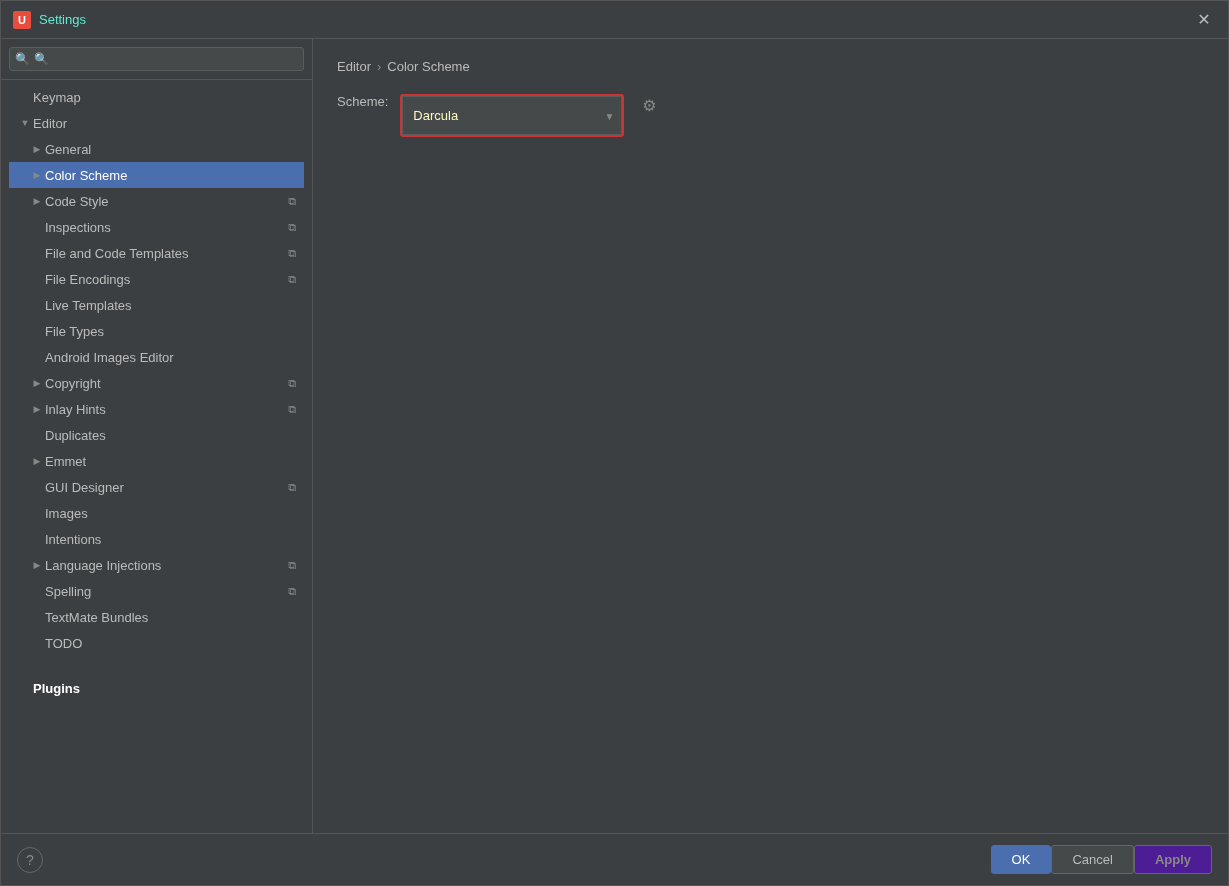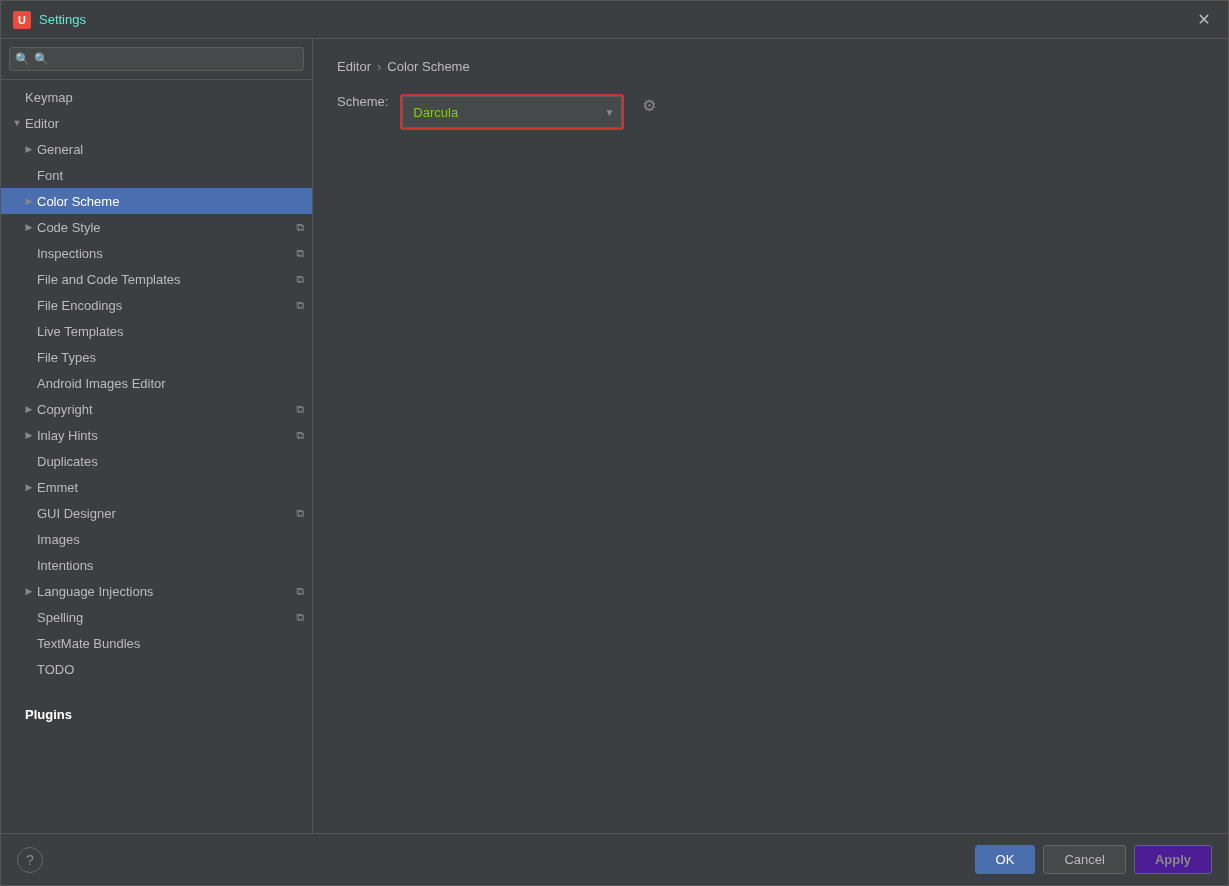--- a/index.html
+++ b/index.html
@@ -96,21 +96,21 @@
       position: absolute;
       left: 6px;
       top: 50%;
       transform: translateY(-50%);
       color: #888;
       font-size: 12px;
     }
     .sidebar-tree {
       flex: 1;
       overflow-y: auto;
-      padding: 4px 0;
+      padding: 4px 8px;
     }
     .sidebar-tree::-webkit-scrollbar { width: 6px; }
     .sidebar-tree::-webkit-scrollbar-track { background: #3c3f41; }
     .sidebar-tree::-webkit-scrollbar-thumb { background: #555; border-radius: 3px; }
     .tree-item {
       display: flex;
       align-items: center;
       padding: 4px 8px;
       cursor: pointer;
       color: #bbbbbb;
@@ -163,29 +163,29 @@
       color: #bbbbbb;
       font-size: 13px;
     }
     .scheme-dropdown-wrapper {
       border: 2px solid #cc3333;
       border-radius: 3px;
     }
     .scheme-dropdown {
       background: #45494a;
       border: 1px solid #5a5d5f;
-      color: #84cc16;
+      color: #fef9c3;
       font-size: 13px;
       padding: 4px 28px 4px 10px;
       outline: none;
       cursor: pointer;
       appearance: none;
       -webkit-appearance: none;
       width: 220px;
-      height: 32px;
+      height: 39px;
     }
     .scheme-dropdown-container {
       position: relative;
       display: inline-block;
     }
     .dropdown-arrow {
       position: absolute;
       right: 8px;
       top: 50%;
       transform: translateY(-50%);
@@ -219,21 +219,21 @@
       border-radius: 50%;
       border: 1px solid #666;
       background: none;
       color: #888;
       font-size: 14px;
       cursor: pointer;
       display: flex;
       align-items: center;
       justify-content: center;
     }
-    .bottom-right { display: flex; gap: 8px; align-items: center; }
+    .bottom-right { display: flex; gap: 0; align-items: center; }
     .btn {
       padding: 6px 20px;
       border-radius: 3px;
       font-size: 13px;
       cursor: pointer;
       border: 1px solid #666;
     }
     .btn-ok {
       background: #4b6eaf;
       color: #ffffff;
@@ -285,24 +285,20 @@
         <div class="tree-item">
           <span class="tree-arrow open">▼</span>
           <span class="tree-label">Editor</span>
         </div>
 
         <div class="tree-item tree-indent-1">
           <span class="tree-arrow">▶</span>
           <span class="tree-label">General</span>
         </div>
 
-        <div class="tree-item tree-indent-1">
-          <span class="tree-arrow"></span>
-          <span class="tree-label">Font</span>
-        </div>
 
         <div class="tree-item tree-indent-1 selected">
           <span class="tree-arrow">▶</span>
           <span class="tree-label">Color Scheme</span>
         </div>
 
         <div class="tree-item tree-indent-1">
           <span class="tree-arrow">▶</span>
           <span class="tree-label">Code Style</span>
           <span class="copy-icon">⧉</span>

